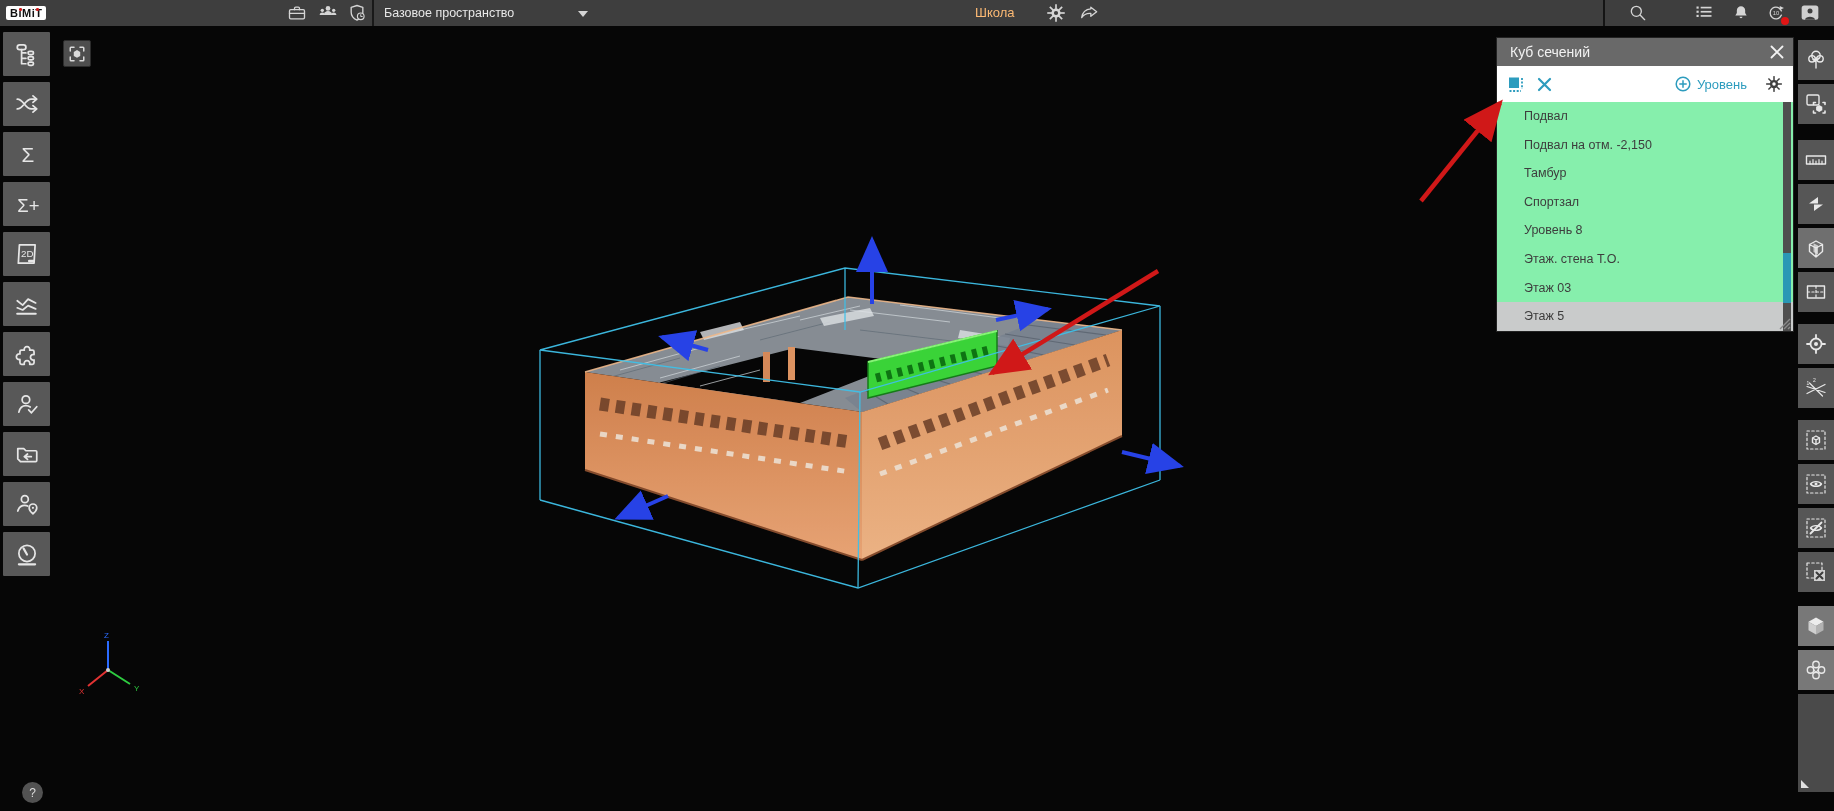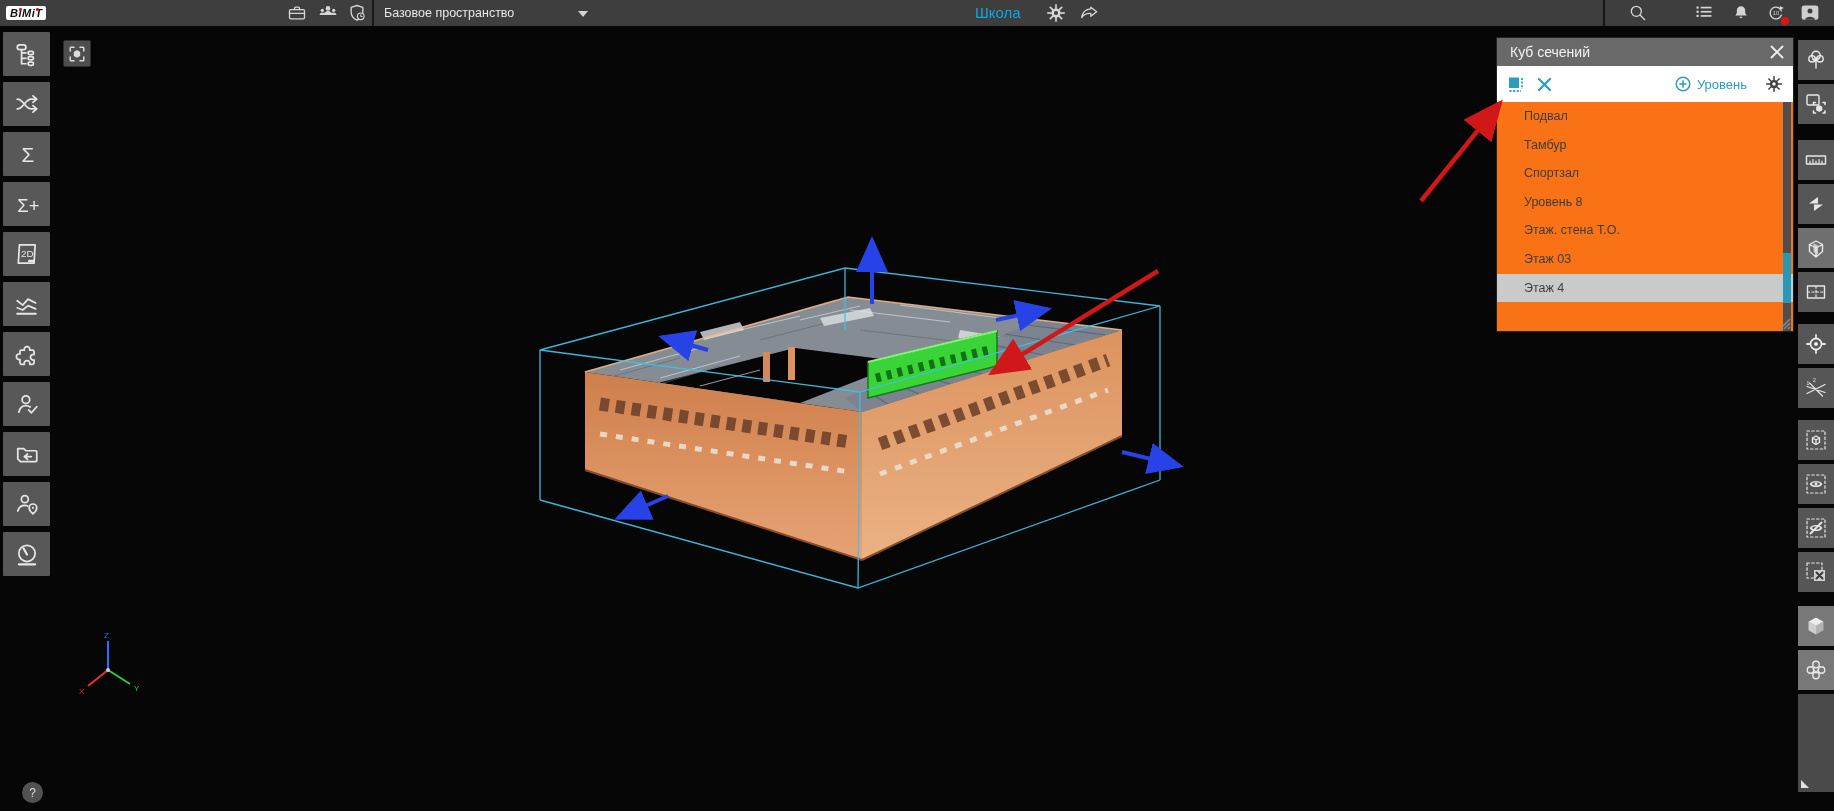--- a/index.html
+++ b/index.html
@@ -2,27 +2,27 @@
 <html><head>
 <meta charset="utf-8">
 <style>
   html,body{margin:0;padding:0;background:#060606;width:1834px;height:811px;overflow:hidden;
     font-family:"Liberation Sans",sans-serif;-webkit-font-smoothing:antialiased;}
   .app{position:relative;width:1834px;height:811px;background:#060606;}
   
   .topbar{position:absolute;left:0;top:0;width:1834px;height:26px;background:#3e3e3e;color:#e2e2e2;z-index:20;}
   .tb-abs{position:absolute;top:3px;width:20px;height:20px;display:flex;align-items:center;justify-content:center;background:none;border:none;padding:0;cursor:pointer;}
   .logo{position:absolute;left:6px;top:6px;height:14px;padding:0 4px;background:#fff;border-radius:2px;
-    font-weight:bold;font-size:11px;line-height:14px;color:#111;letter-spacing:.5px;font-style:italic;}
+    font-weight:bold;font-size:11px;line-height:14px;color:#111;letter-spacing:.5px;}
   .logo .dot{position:absolute;width:2.5px;height:2.5px;border-radius:50%;background:#d21a1a;top:2px;}
   .logo .d1{left:13px}.logo .d2{left:30px}
   .vdiv{position:absolute;top:0;width:2px;height:26px;background:#191919;}
   .ws-label{position:absolute;left:384px;top:0;height:26px;line-height:26px;font-size:12.5px;color:#e8e8e8;cursor:pointer;}
   .caret{position:absolute;left:578px;top:11px;width:0;height:0;border-left:5px solid transparent;border-right:5px solid transparent;border-top:6px solid #d5d5d5;}
-  .proj-title{position:absolute;left:975px;top:0;height:26px;line-height:26px;font-size:15px;color:#0ea5e9;}
+  .proj-title{position:absolute;left:975px;top:0;height:26px;line-height:26px;font-size:13px;color:#fdba74;}
   .ic{stroke:#d5d5d5;fill:none;stroke-width:1.6;stroke-linecap:round;stroke-linejoin:round;}
   .fil{fill:#d5d5d5;stroke:none;}
   .badge-dot{position:absolute;right:-3px;bottom:-2px;width:8px;height:8px;border-radius:50%;background:#e01515;}
   
   .left-toolbar{position:absolute;left:0;top:26px;bottom:0;width:58px;z-index:5;display:flex;flex-direction:column;gap:6px;padding-top:6px;}
   .tool-btn{width:47px;height:44px;margin-left:3px;background:#585858;border:none;border-radius:1px;display:flex;align-items:center;justify-content:center;padding:0;cursor:pointer;}
   .tool-btn svg{stroke:#e6e6e6;fill:none;stroke-width:1.6;stroke-linecap:round;stroke-linejoin:round;}
   .focus-btn{position:absolute;left:63px;top:40px;width:28px;height:27px;background:#4e4e4e;border:1px solid #2c2c2c;border-radius:2px;display:flex;align-items:center;justify-content:center;padding:0;cursor:pointer;z-index:6;}
   
   .right-toolbar{position:absolute;right:0;top:26px;bottom:0;width:37px;z-index:5;}
@@ -34,21 +34,21 @@
   .rt-tail .tri{position:absolute;left:3px;bottom:4px;width:0;height:0;border-bottom:8px solid #e0e0e0;border-right:8px solid transparent;}
   
   .panel{position:absolute;left:1497px;top:38px;width:296px;height:293px;z-index:10;box-shadow:0 0 0 1px #222;}
   .panel-header{height:28px;background:#696969;color:#f2f2f2;font-size:14px;line-height:28px;padding-left:13px;position:relative;}
   .panel-close{position:absolute;right:8px;top:6px;width:16px;height:16px;background:none;border:none;padding:0;cursor:pointer;}
   .panel-toolbar{height:36px;background:#ffffff;display:flex;align-items:center;position:relative;}
   .pt-cube{margin-left:10px;border:none;background:none;padding:0;cursor:pointer;display:flex;}
   .pt-x{margin-left:10px;border:none;background:none;padding:0;cursor:pointer;display:flex;}
   .pt-add{position:absolute;right:40px;top:0;height:36px;display:flex;align-items:center;gap:6px;border:none;background:none;cursor:pointer;color:#2d9cbe;font-size:13px;font-family:"Liberation Sans",sans-serif;}
   .pt-gear{position:absolute;right:10px;top:9px;width:18px;height:18px;border:none;background:none;padding:0;cursor:pointer;}
-  .panel-list{background:#f97316;height:229px;position:relative;overflow:hidden;}
+  .panel-list{background:#86efac;height:229px;position:relative;overflow:hidden;}
   .row{height:28.6px;line-height:28.6px;padding-left:27px;font-size:12.5px;color:#3d3d3d;cursor:pointer;white-space:nowrap;}
   .row.selected{background:#c9cbcb;}
   .scrollbar{position:absolute;right:2px;top:0;width:8px;height:229px;background:#4f4f4f;}
   .scroll-thumb{position:absolute;left:0;top:151px;width:8px;height:50px;background:#2a97b5;cursor:pointer;}
   .resize-handle{position:absolute;right:2px;bottom:1px;width:16px;height:16px;cursor:nwse-resize;}
   
   .scene{position:absolute;left:0;top:0;z-index:1;}
   .axis-triad{position:absolute;left:78px;top:628px;z-index:5;}
   .help-btn{position:absolute;left:22px;top:782px;width:21px;height:21px;border-radius:50%;background:#525252;color:#ddd;
     border:none;font-size:12px;font-family:"Liberation Sans",sans-serif;cursor:pointer;display:flex;align-items:center;justify-content:center;z-index:5;}
@@ -463,26 +463,27 @@
             <rect x="11" y="1.5" width="2" height="21" transform="rotate(90 12 12)"></rect>
             <rect x="11" y="1.5" width="2" height="21" transform="rotate(135 12 12)"></rect>
             <circle cx="12" cy="12" r="5.5"></circle>
           </g>
           <circle cx="12" cy="12" r="2.3" fill="#fff"></circle>
         </svg>
       </button>
     </div>
     <div class="panel-list">
       <div class="row"><span>Подвал</span></div>
+      <div class="row"><span>Подвал на отм. -2,150</span></div>
       <div class="row"><span>Тамбур</span></div>
       <div class="row"><span>Спортзал</span></div>
       <div class="row"><span>Уровень 8</span></div>
       <div class="row"><span>Этаж. стена Т.О.</span></div>
       <div class="row"><span>Этаж 03</span></div>
-      <div class="row selected"><span>Этаж 4</span></div>
+      <div class="row selected"><span>Этаж 5</span></div>
       <div class="scrollbar">
         <div class="scroll-thumb"></div>
       </div>
       <svg class="resize-handle" width="16" height="16" viewBox="0 0 16 16">
         <path d="M15,5 L5,15 M15,9 L9,15 M15,13 L13,15" stroke="#8a8a8a" stroke-width="1.4" fill="none"></path>
       </svg>
     </div>
   </section>
 
   <svg class="red-overlay" width="170" height="140" viewBox="0 0 170 140">

